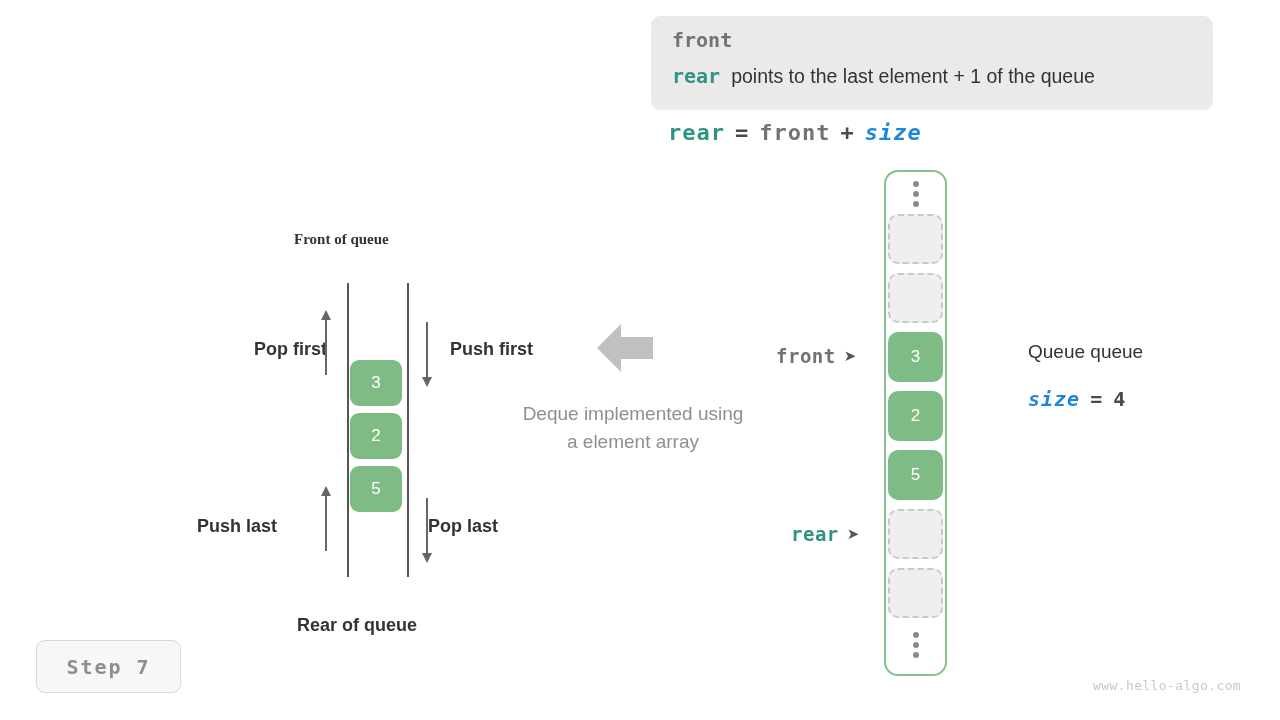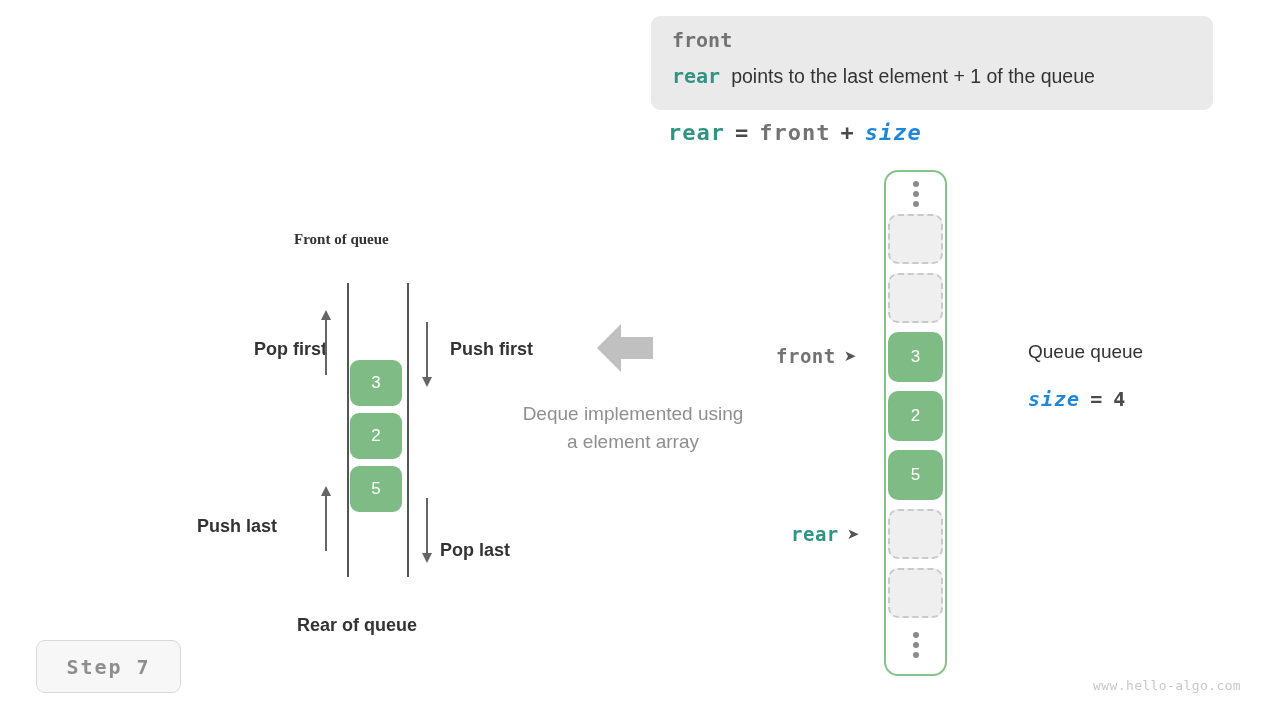--- a/index.html
+++ b/index.html
@@ -94,21 +94,21 @@
   #dq-cell-2 { top: 466px; }
 
   .op-label {
     font-size: 18px; font-weight: bold;
     color: #333333;
     white-space: nowrap;
   }
   #pop-first-label  { left: 206px; top: 339px; margin-left: 48px; }
   #push-first-label { left: 450px; top: 339px; }
   #push-last-label  { left: 197px; top: 516px; }
-  #pop-last-label   { left: 440px; top: 516px; margin-top: 24px; }
+  #pop-last-label   { left: 428px; top: 516px; }
 
   .arrow-line {
     width: 2px; background: #666666;
   }
   .arrow-head {
     width: 0; height: 0; position: absolute; left: -4px;
   }
   .arrow-up .arrow-head {
     top: -9px;
     border-left: 5px solid transparent;

